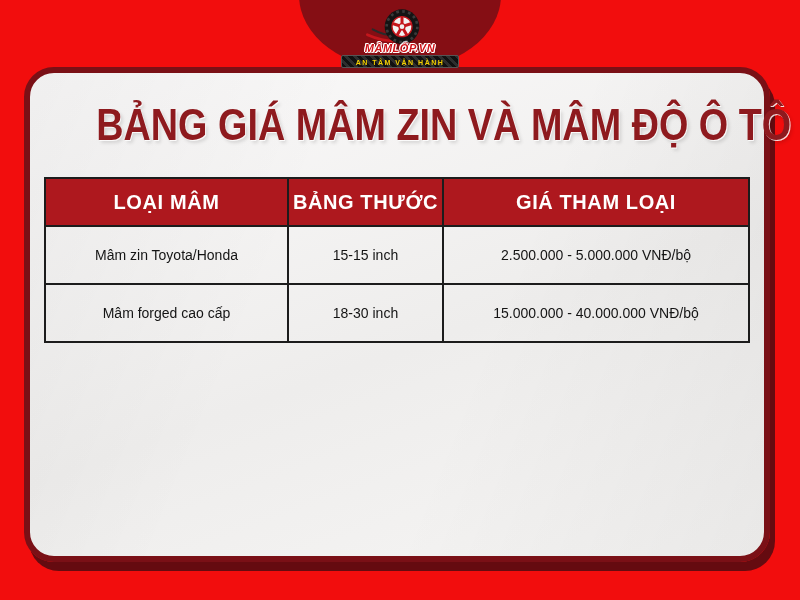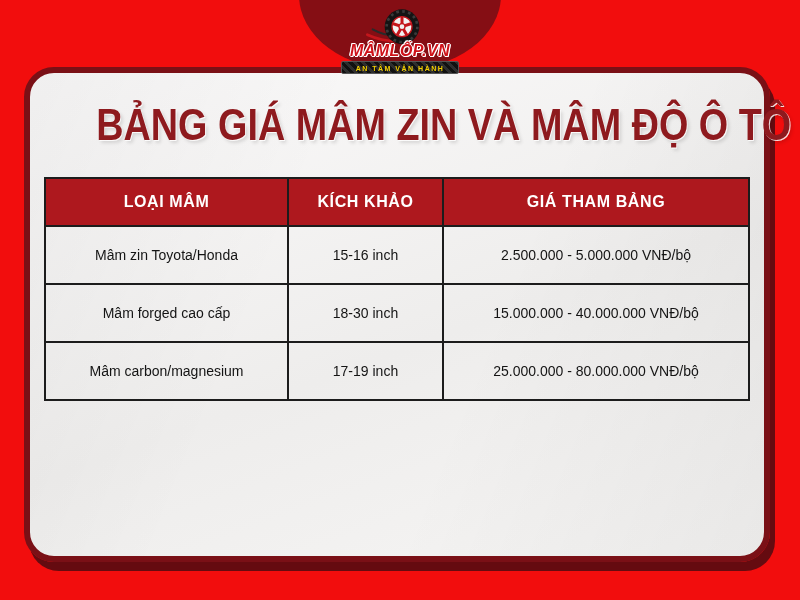--- a/index.html
+++ b/index.html
@@ -9,21 +9,21 @@
   .poster { position:relative; width:800px; height:600px; background:#f20d0d; overflow:hidden; }
 
   
   .top-dome { position:absolute; left:50%; top:-80px; width:202px; height:150px;
               margin-left:-101px; background:#850e14; border-radius:50%; }
 
   
   .brand-logo { position:absolute; left:50%; top:8px; width:150px; margin-left:-75px;
                 text-align:center; z-index:3; }
   .tire-icon { display:block; margin:0 auto; }
-  .logo-name { display:block; margin-top:-6px; font-size:16px; font-weight:900; font-style:italic;
+  .logo-name { display:block; margin-top:-6px; font-size:11px; font-weight:900; font-style:italic;
                letter-spacing:.5px; color:#cf1219;
                text-shadow:-1px 0 #fff,1px 0 #fff,0 -1px #fff,0 1px #fff,1px 1px 0 #fff,-1px -1px 0 #fff; }
   .logo-banner { display:block; margin:1px auto 0; width:118px; height:13px; line-height:13px;
                  background:repeating-linear-gradient(45deg,#111 0 3px,#2e2e2e 3px 6px);
                  border:1px solid #555; border-radius:2px;
                  color:#f5d000; font-size:7px; font-weight:bold; letter-spacing:1.5px; }
 
   
   .panel { position:absolute; left:24px; top:67px; width:746px; height:495px;
            border:6px solid #7a1016; border-radius:30px;
@@ -37,21 +37,21 @@
   .page-title span { display:inline-block; transform:scaleX(0.84); transform-origin:center;
                      font-size:45px; font-weight:800; letter-spacing:0px; color:#8e1a1e;
                      text-shadow:1px 1px 0 rgba(255,255,255,.85), 3px 3px 4px rgba(0,0,0,.12); }
 
   
   table.price-table { width:704px; margin:26px auto 0; border-collapse:collapse; table-layout:fixed; }
   .price-table th, .price-table td { border:2px solid #1c1c1c; text-align:center; vertical-align:middle; }
   .price-table col.c1 { width:243px; }
   .price-table col.c2 { width:155px; }
   .price-table col.c3 { width:306px; }
-  .price-table th { background:#ae181e; color:#ffffff; font-size:16px; font-weight:bold;
+  .price-table th { background:#ae181e; color:#ffffff; font-size:20px; font-weight:bold;
                     letter-spacing:.6px; height:48px; }
   .price-table td { background:transparent; color:#141414; font-size:14px; height:58px;
                     padding:6px 10px; line-height:1.35; }
 </style>
 </head>
 <body>
 
 <div class="poster">
 
   <div class="top-dome"></div>
@@ -87,37 +87,32 @@
 
     <table class="price-table">
       <colgroup>
           <col class="c1">
           <col class="c2">
           <col class="c3">
         </colgroup>
       <thead>
         <tr>
           <th>LOẠI MÂM</th>
-          <th>KÍCH KHẢO</th>
-          <th>GIÁ THAM BẢNG</th>
+          <th>BẢNG THƯỚC</th>
+          <th>GIÁ THAM LOẠI</th>
         </tr>
       </thead>
       <tbody>
         <tr>
           <td>Mâm zin Toyota/Honda</td>
-          <td>15-16 inch</td>
+          <td>15-15 inch</td>
           <td>2.500.000 - 5.000.000 VNĐ/bộ</td>
         </tr>
         <tr>
           <td>Mâm forged cao cấp</td>
           <td>18-30 inch</td>
           <td>15.000.000 - 40.000.000 VNĐ/bộ</td>
-        </tr>
-        <tr>
-          <td>Mâm carbon/magnesium</td>
-          <td>17-19 inch</td>
-          <td>25.000.000 - 80.000.000 VNĐ/bộ</td>
         </tr>
       </tbody>
     </table>
 
   </div>
 </div>
 
 </body></html>

